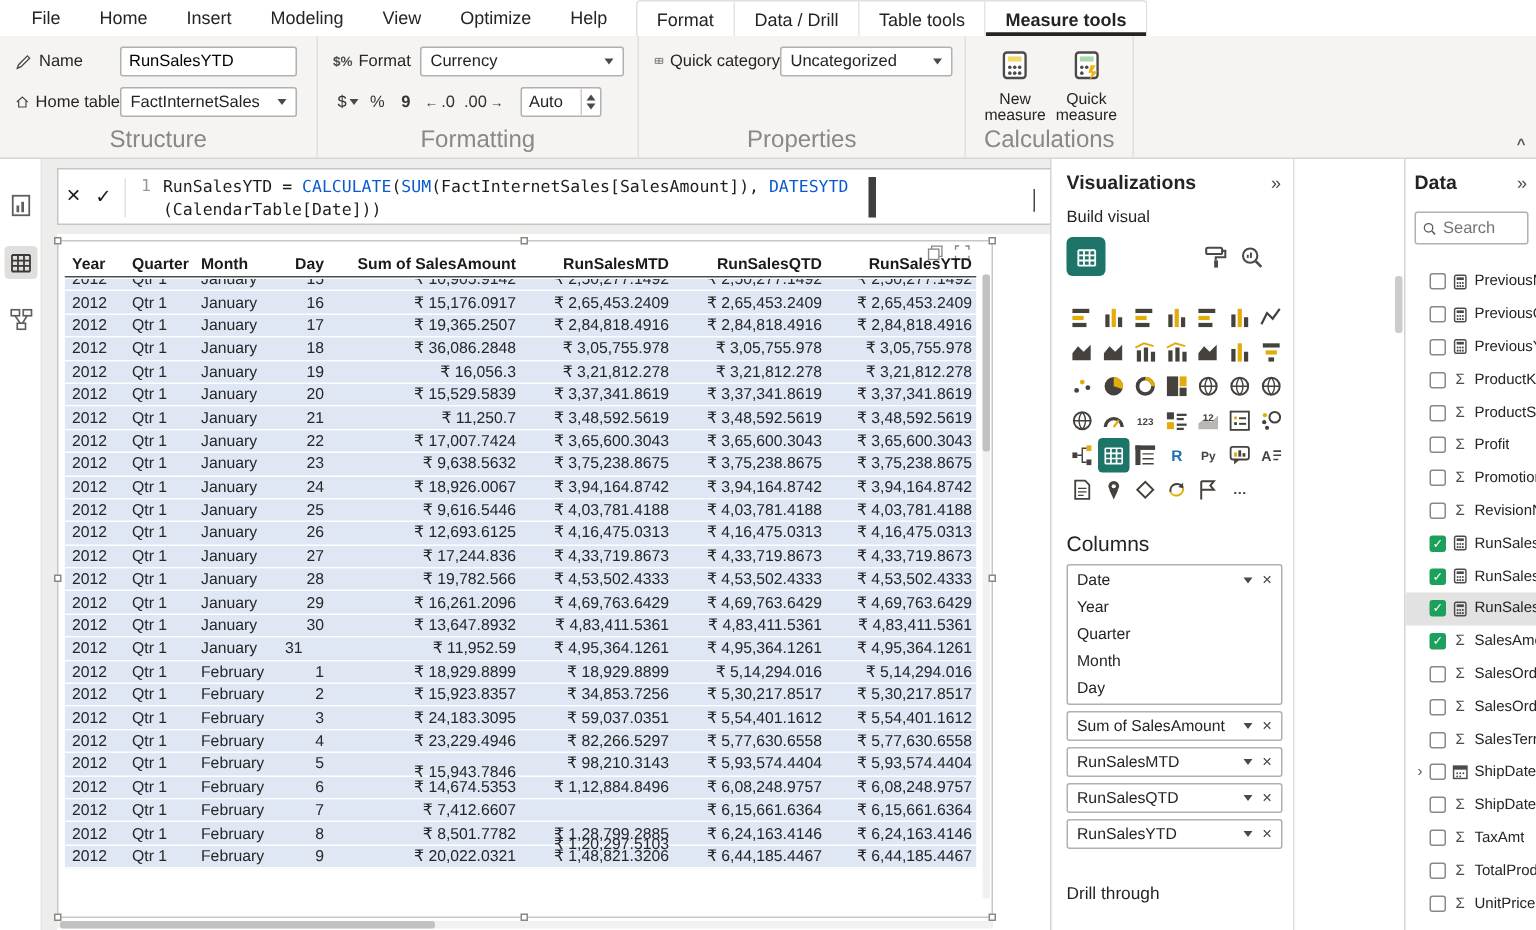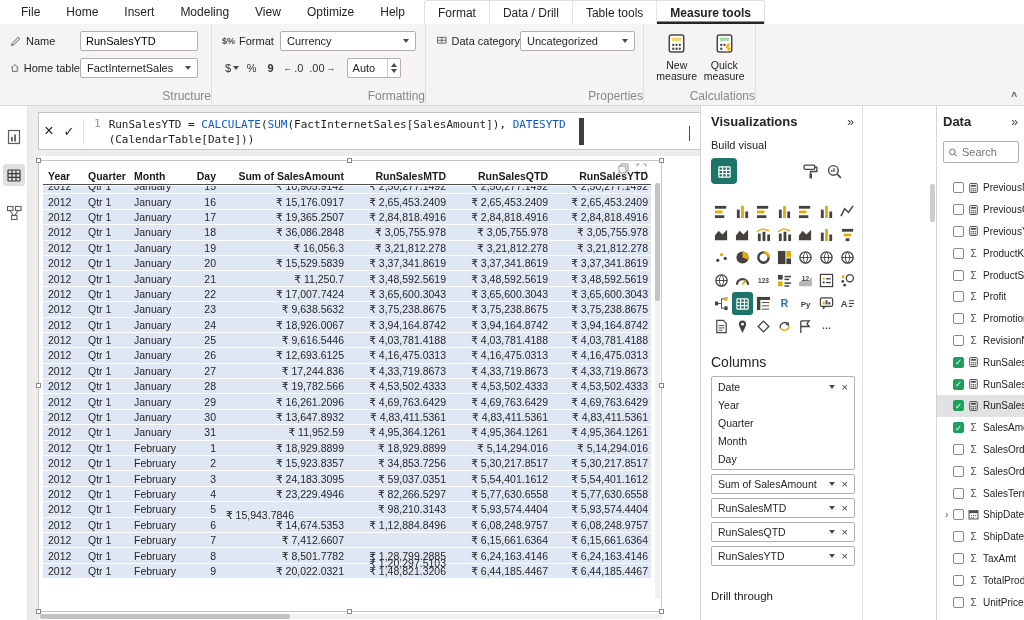--- a/index.html
+++ b/index.html
@@ -9,21 +9,21 @@
   
   .tabs-row{height:24px;display:flex;align-items:stretch;background:#fff;padding-left:8px}
   .tab{padding:0 13px;display:flex;align-items:center;font-size:12px;color:#252423;cursor:default;white-space:nowrap}
   .ctx-group{display:flex;margin-left:6px;border:1px solid #e1dfdd;border-bottom:none;background:#fff;border-radius:3px 3px 0 0}
   .ctx-group .tab+.tab{border-left:1px solid #e7e5e3}
   .tab.active{font-weight:700;box-shadow:inset 0 -2.5px 0 #252423}
 
   
   .ribbon{height:82px;background:#f5f4f3;border-bottom:1px solid #d8d6d4;display:flex;position:relative}
   .rgroup{position:relative;border-right:1px solid #e1dfdd;padding:7px 8px 16px 10px}
-  .rgroup-label{position:absolute;bottom:2px;left:0;right:0;text-align:right;font-size:12px;color:#8a8886;white-space:nowrap}
+  .rgroup-label{position:absolute;bottom:2px;left:0;right:0;text-align:center;font-size:16px;color:#8a8886;white-space:nowrap}
   .frow{display:flex;align-items:center;margin-bottom:7px}
   .flabel{font-size:11px;color:#252423;display:flex;align-items:center;gap:4px;white-space:nowrap}
   .rinput{height:20px;border:1px solid #b3b0ad;background:#fff;font-size:11px;padding:0 5px;font-family:inherit;border-radius:2px}
   .rselect{height:20px;border:1px solid #b3b0ad;background:#fff;display:flex;align-items:center;justify-content:space-between;padding:0 6px;font-size:11px;border-radius:2px;cursor:default;white-space:nowrap;overflow:hidden}
   .caret{width:0;height:0;border-left:3.5px solid transparent;border-right:3.5px solid transparent;border-top:4.5px solid #4a4a4a;flex:none}
   .sbtn{height:20px;min-width:19px;padding:0 3px;display:flex;align-items:center;justify-content:center;font-size:11px;color:#333;gap:2px;border-radius:2px;white-space:nowrap}
   .spin{width:54px;height:20px;border:1px solid #b3b0ad;background:#fff;display:flex;align-items:center;font-size:11px;border-radius:2px;margin-left:8px}
   .spin .val{flex:1;padding-left:5px}
   .spin .arrows{width:13px;border-left:1px solid #d0cecc;display:flex;flex-direction:column;align-items:center;justify-content:center;gap:2px;height:100%}
   .tri-up{width:0;height:0;border-left:3px solid transparent;border-right:3px solid transparent;border-bottom:4px solid #4a4a4a}
@@ -185,21 +185,21 @@
     </div>
     <div class="rgroup-label">Formatting</div>
   </div>
 
   <div class="rgroup" style="width:218px">
     <div class="frow">
       <span class="flabel" style="width:84px">
         <svg width="12" height="12" viewBox="0 0 16 16">
             <path d="M2,3 H14 M2,7 H14 M2,11 H14 M2,3 V11 M8,3 V11 M14,3 V11" stroke="#4a4a4a" stroke-width="1.1" fill="none"></path>
           </svg>
-        <span>Data category</span>
+        <span>Quick category</span>
       </span>
       <div class="rselect" style="width:116px">
         <span>Uncategorized</span>
           <span class="caret"></span>
       </div>
     </div>
     <div class="rgroup-label">Properties</div>
   </div>
 
   <div class="rgroup" style="width:112px">
@@ -457,21 +457,21 @@
                 <div class="tc" style="width: 36px; text-align: right;">30</div>
                 <div class="tc" style="width: 128px; text-align: right;">₹ 13,647.8932</div>
                 <div class="tc" style="width: 102px; text-align: right;">₹ 4,83,411.5361</div>
                 <div class="tc" style="width: 102px; text-align: right;">₹ 4,83,411.5361</div>
                 <div class="tc" style="width: 100px; text-align: right;">₹ 4,83,411.5361</div>
               </div>
               <div class="trow">
                 <div class="tc" style="width: 40px; text-align: left;">2012</div>
                 <div class="tc" style="width: 46px; text-align: left;">Qtr 1</div>
                 <div class="tc" style="width: 56px; text-align: left;">January</div>
-                <div class="tc" style="width: 36px; text-align: right;">31</div>
+                <div class="tc" style="width: 36px; ">31</div>
                 <div class="tc" style="width: 128px; text-align: right;">₹ 11,952.59</div>
                 <div class="tc" style="width: 102px; text-align: right;">₹ 4,95,364.1261</div>
                 <div class="tc" style="width: 102px; text-align: right;">₹ 4,95,364.1261</div>
                 <div class="tc" style="width: 100px; text-align: right;">₹ 4,95,364.1261</div>
               </div>
               <div class="trow">
                 <div class="tc" style="width: 40px; text-align: left;">2012</div>
                 <div class="tc" style="width: 46px; text-align: left;">Qtr 1</div>
                 <div class="tc" style="width: 56px; text-align: left;">February</div>
                 <div class="tc" style="width: 36px; text-align: right;">1</div>
@@ -508,21 +508,21 @@
                 <div class="tc" style="width: 128px; text-align: right;">₹ 23,229.4946</div>
                 <div class="tc" style="width: 102px; text-align: right;">₹ 82,266.5297</div>
                 <div class="tc" style="width: 102px; text-align: right;">₹ 5,77,630.6558</div>
                 <div class="tc" style="width: 100px; text-align: right;">₹ 5,77,630.6558</div>
               </div>
               <div class="trow">
                 <div class="tc" style="width: 40px; text-align: left;">2012</div>
                 <div class="tc" style="width: 46px; text-align: left;">Qtr 1</div>
                 <div class="tc" style="width: 56px; text-align: left;">February</div>
                 <div class="tc" style="width: 36px; text-align: right;">5</div>
-                <div class="tc" style="width: 128px; text-align: left; margin-top: 12px;">₹ 15,943.7846</div>
+                <div class="tc" style="width: 128px; text-align: right; margin-top: 12px;">₹ 15,943.7846</div>
                 <div class="tc" style="width: 102px; text-align: right;">₹ 98,210.3143</div>
                 <div class="tc" style="width: 102px; text-align: right;">₹ 5,93,574.4404</div>
                 <div class="tc" style="width: 100px; text-align: right;">₹ 5,93,574.4404</div>
               </div>
               <div class="trow">
                 <div class="tc" style="width: 40px; text-align: left;">2012</div>
                 <div class="tc" style="width: 46px; text-align: left;">Qtr 1</div>
                 <div class="tc" style="width: 56px; text-align: left;">February</div>
                 <div class="tc" style="width: 36px; text-align: right;">6</div>
                 <div class="tc" style="width: 128px; text-align: right;">₹ 14,674.5353</div>

